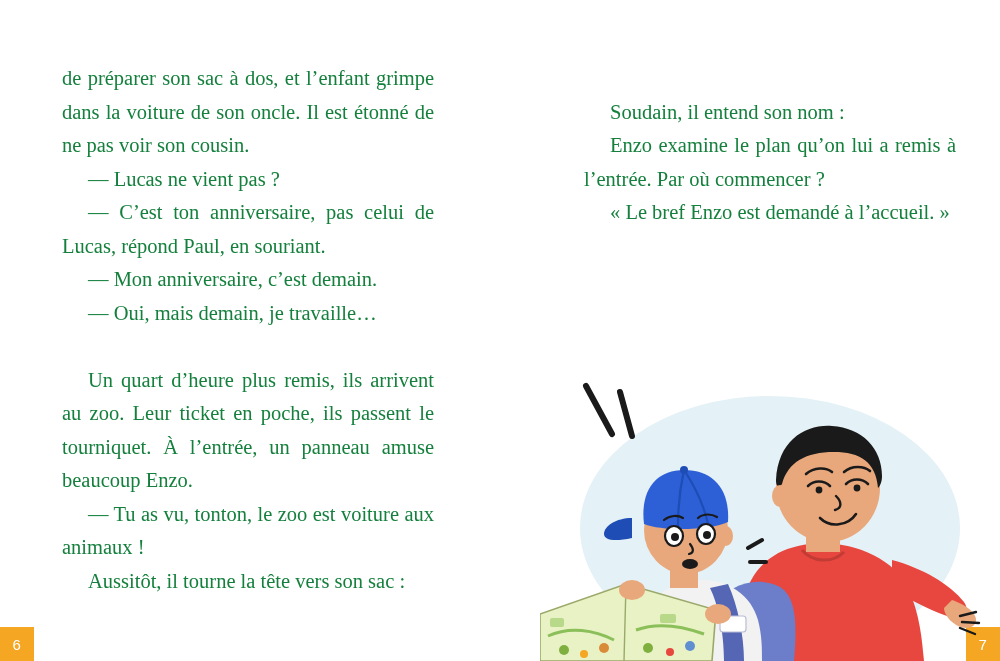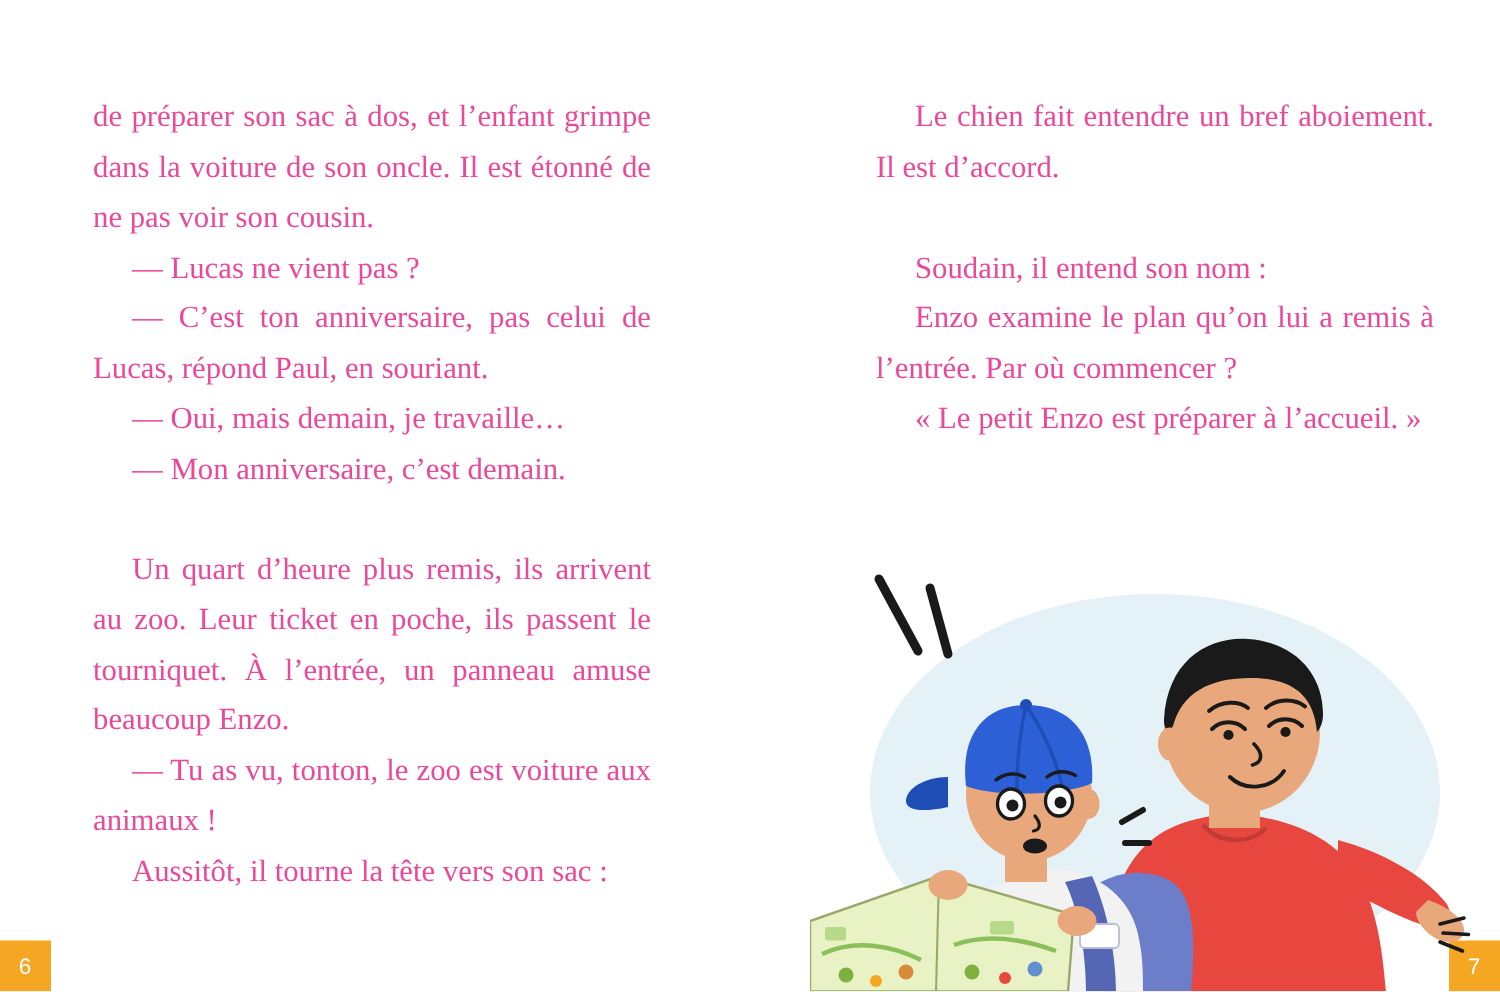--- a/index.html
+++ b/index.html
@@ -28,21 +28,21 @@
   .col {
     position: relative;
     width: 500px;
     height: 661px;
   }
   .text-block {
     position: absolute;
     font-family: "Liberation Serif", serif;
     font-size: 20.5px;
     line-height: 33.5px;
-    color: #ec4899;
+    color: #15803d;
     text-align: justify;
     text-justify: inter-word;
   }
   .col-left .text-block {
     left: 62px;
     top: 62px;
     width: 372px;
   }
   .col-right .text-block {
     left: 84px;
@@ -91,37 +91,36 @@
 
 <div class="page">
 
   <div class="columns">
 
     <div class="col col-left">
       <div class="text-block">
         <p class="para noindent">de préparer son sac à dos, et l’enfant grimpe dans la voiture de son oncle. Il est étonné de ne pas voir son cousin.</p>
         <p class="para indent last-line-left">— Lucas ne vient pas ?</p>
         <p class="para indent last-line-left">— C’est ton anniversaire, pas celui de Lucas, répond Paul, en souriant.</p>
+        <p class="para indent last-line-left">— Mon anniversaire, c’est demain.</p>
         <p class="para indent last-line-left">— Oui, mais demain, je travaille…</p>
-        <p class="para indent last-line-left">— Mon anniversaire, c’est demain.</p>
         <div class="spacer"></div>
         <p class="para indent last-line-left">Un quart d’heure plus remis, ils arrivent au zoo. Leur ticket en poche, ils passent le tourniquet. À l’entrée, un panneau amuse beaucoup Enzo.</p>
         <p class="para indent last-line-left">— Tu as vu, tonton, le zoo est voiture aux animaux !</p>
         <p class="para indent last-line-left">Aussitôt, il tourne la tête vers son sac :</p>
       </div>
       <div class="folio folio-left">6</div>
     </div>
 
     <div class="col col-right">
       <div class="text-block">
-        <p class="para indent last-line-left">Le chien fait entendre un bref aboiement. Il est d’accord.</p>
         <div class="spacer"></div>
         <p class="para indent last-line-left">Soudain, il entend son nom :</p>
         <p class="para indent last-line-left">Enzo examine le plan qu’on lui a remis à l’entrée. Par où commencer ?</p>
-        <p class="para indent last-line-left">« Le petit Enzo est préparer à l’accueil. »</p>
+        <p class="para indent last-line-left">« Le bref Enzo est demandé à l’accueil. »</p>
       </div>
       <div class="folio folio-right">7</div>
     </div>
 
   </div>
 
   <div class="illustration">
     <svg width="448" height="283" viewBox="0 0 448 283" xmlns="http://www.w3.org/2000/svg">
 
       <ellipse cx="230" cy="150" rx="190" ry="132" fill="#e4f1f6"></ellipse>

